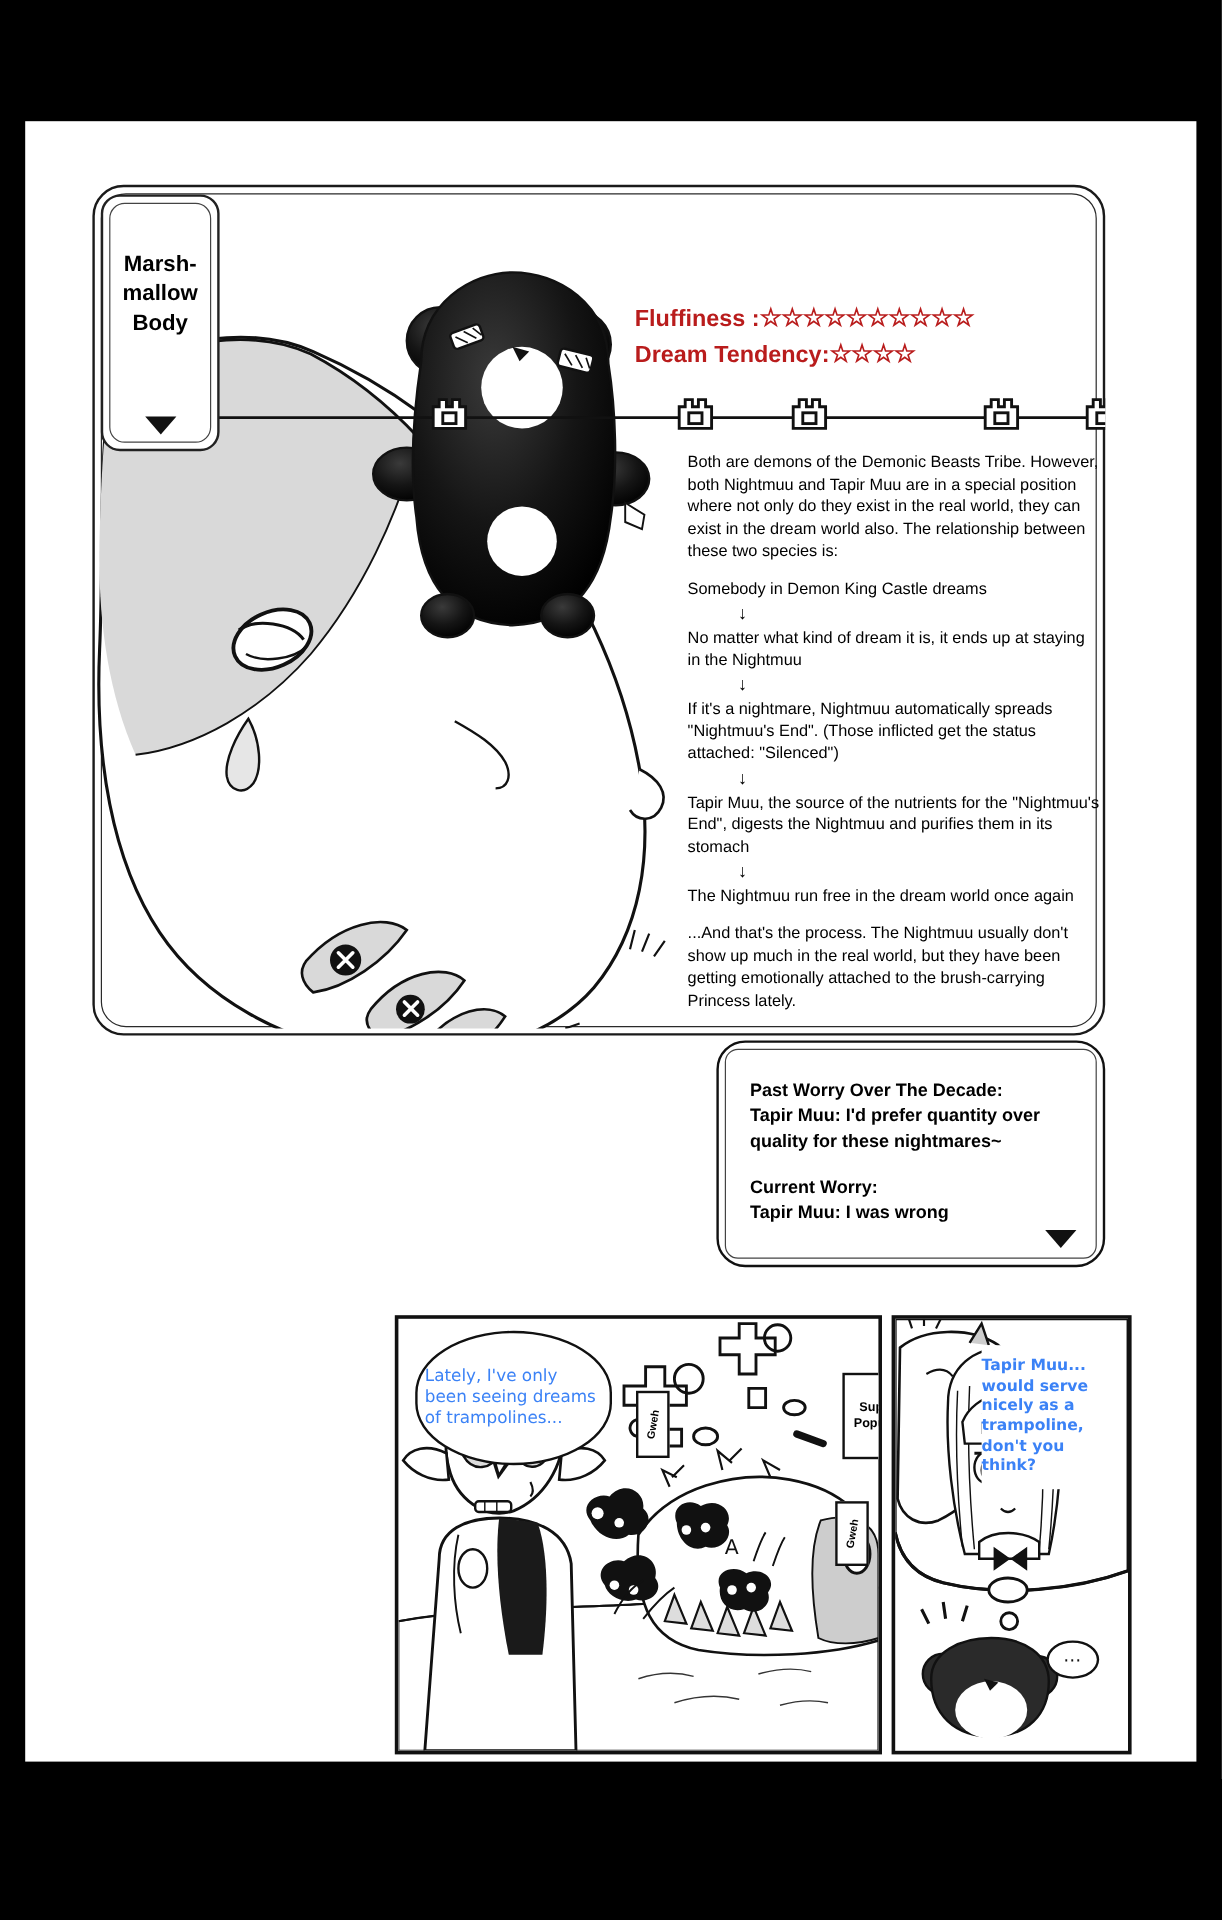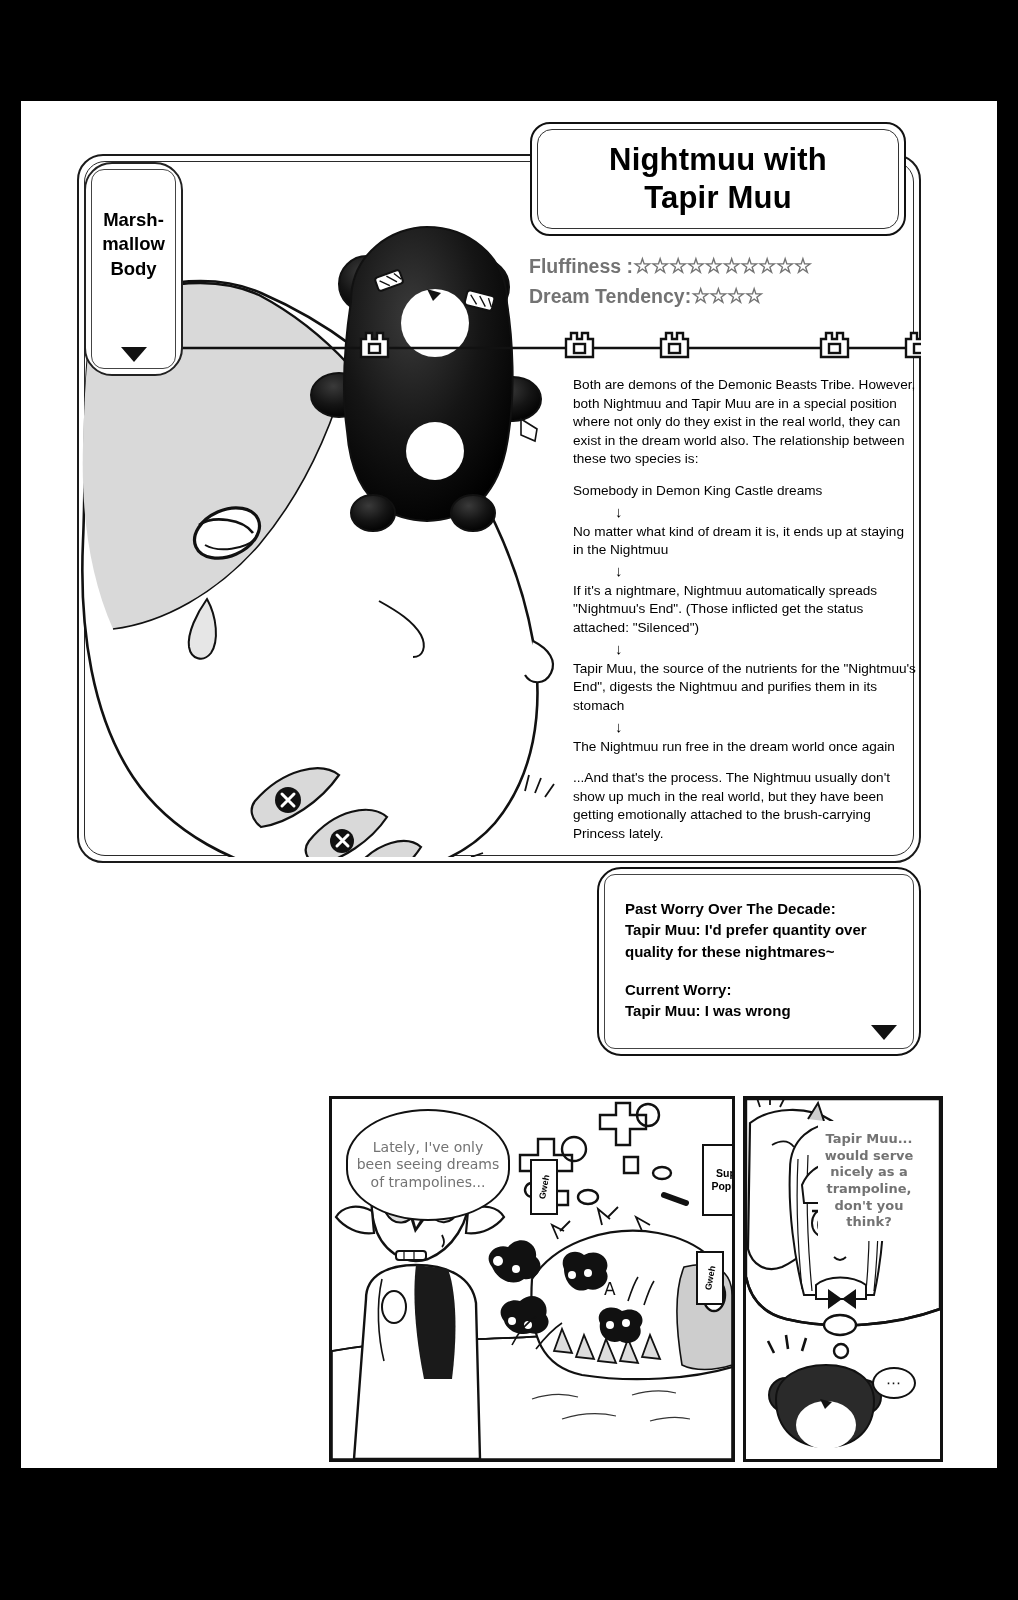--- a/index.html
+++ b/index.html
@@ -31,39 +31,39 @@
     border:1.5px solid #333;border-radius:15px;pointer-events:none;
   }
   .titlebox .t{
     font-size:31px;font-weight:bold;line-height:1.22;text-align:center;
     color:#000;letter-spacing:0.2px;
   }
 
   
   .mbox{
     position:absolute;left:63px;top:61px;width:95px;height:210px;
-    border:2.5px solid #222;border-radius:28px;background:#fff;z-index:25;
+    border:2.5px solid #222;border-radius:16px;background:#fff;z-index:25;
   }
   .mbox:before{
     content:"";position:absolute;left:5px;top:5px;right:5px;bottom:5px;
     border:1.5px solid #444;border-radius:13px;pointer-events:none;
   }
   .mbox .lbl{
     position:absolute;left:0;top:44px;width:100%;text-align:center;
     font-size:18.5px;font-weight:bold;line-height:1.32;color:#000;
   }
   .mbox .tri{
     position:absolute;left:50%;bottom:12px;transform:translateX(-50%);
     width:0;height:0;border-left:13px solid transparent;border-right:13px solid transparent;
     border-top:15px solid #111;
   }
 
   
   .stats{position:absolute;left:508px;top:150px;width:380px;z-index:26;}
-  .statrow{font-size:19.5px;font-weight:bold;color:#737373;line-height:1.42;white-space:nowrap;}
+  .statrow{font-size:19.5px;font-weight:bold;color:#b91c1c;line-height:1.42;white-space:nowrap;}
   .statrow .stars{letter-spacing:-1px;font-size:21px;}
 
   
   .divider{
     position:absolute;left:100px;top:226px;width:800px;height:34px;z-index:20;
   }
 
   
   .bodytext{
     position:absolute;left:552px;top:275px;width:345px;z-index:26;
@@ -93,21 +93,21 @@
   }
 
   
   .panelrow{position:absolute;left:308px;top:995px;width:608px;height:360px;}
   .panel{position:absolute;border:3px solid #111;background:#fff;overflow:hidden;}
   .panel-left{left:0;top:0;width:400px;height:360px;}
   .panel-right{left:414px;top:0;width:194px;height:360px;}
 
   .handtext{
     font-family:"DejaVu Sans",sans-serif;font-size:14px;line-height:1.26;
-    text-align:center;color:#737373;
+    text-align:left;color:#3b82f6;
   }
 
   .bubble1{
     position:absolute;left:14px;top:10px;width:160px;height:108px;
     border:2.5px solid #111;border-radius:52%/48%;background:#fff;z-index:8;
     display:flex;align-items:center;justify-content:center;
   }
   .bubble1 .handtext{padding:0 6px;}
   .bubble1tail{
     position:absolute;left:76px;top:112px;width:0;height:0;z-index:7;
@@ -284,26 +284,20 @@
         </g>
       </g>
     </svg>
   </div>
 
   <div class="mbox">
     <div class="lbl">Marsh-<br>mallow<br>Body</div>
     <div class="tri"></div>
   </div>
 
-  <div class="titlebox">
-    <div class="t">
-      <div>Nightmuu with</div>
-      <div>Tapir Muu</div>
-    </div>
-  </div>
 
   <div class="stats">
     <div class="statrow">
       <span>Fluffiness :</span><span class="stars">☆☆☆☆☆☆☆☆☆☆</span>
     </div>
     <div class="statrow">
       <span>Dream Tendency:</span><span class="stars">☆☆☆☆</span>
     </div>
   </div>
 

